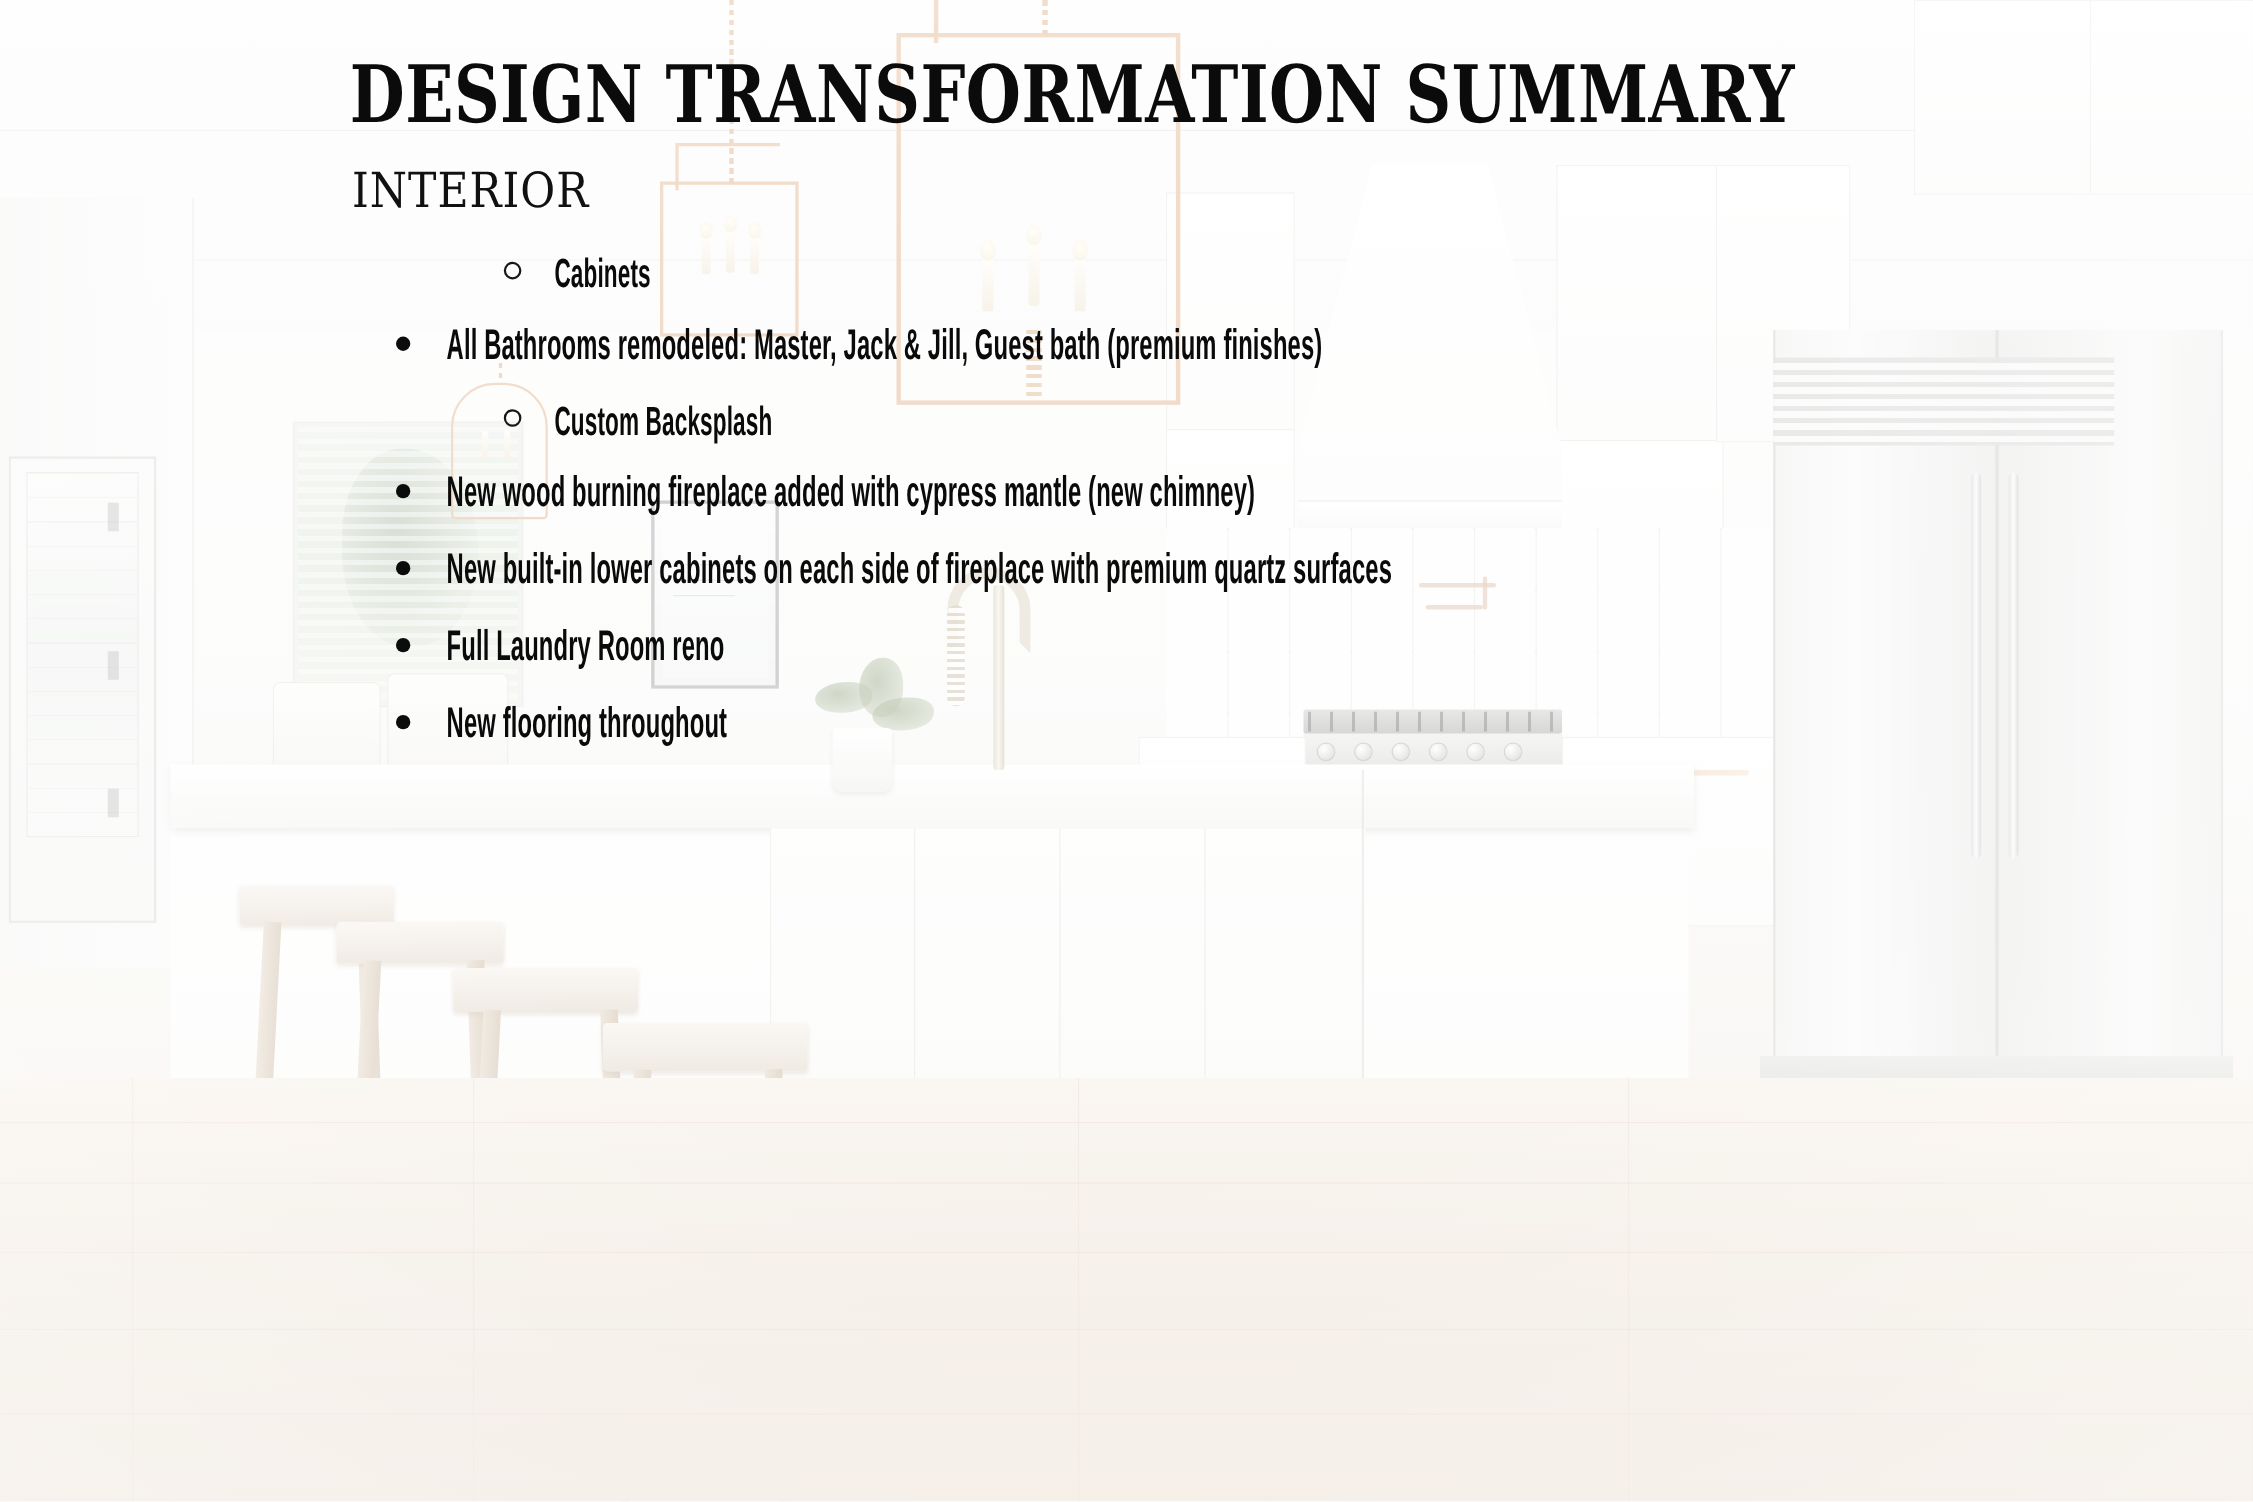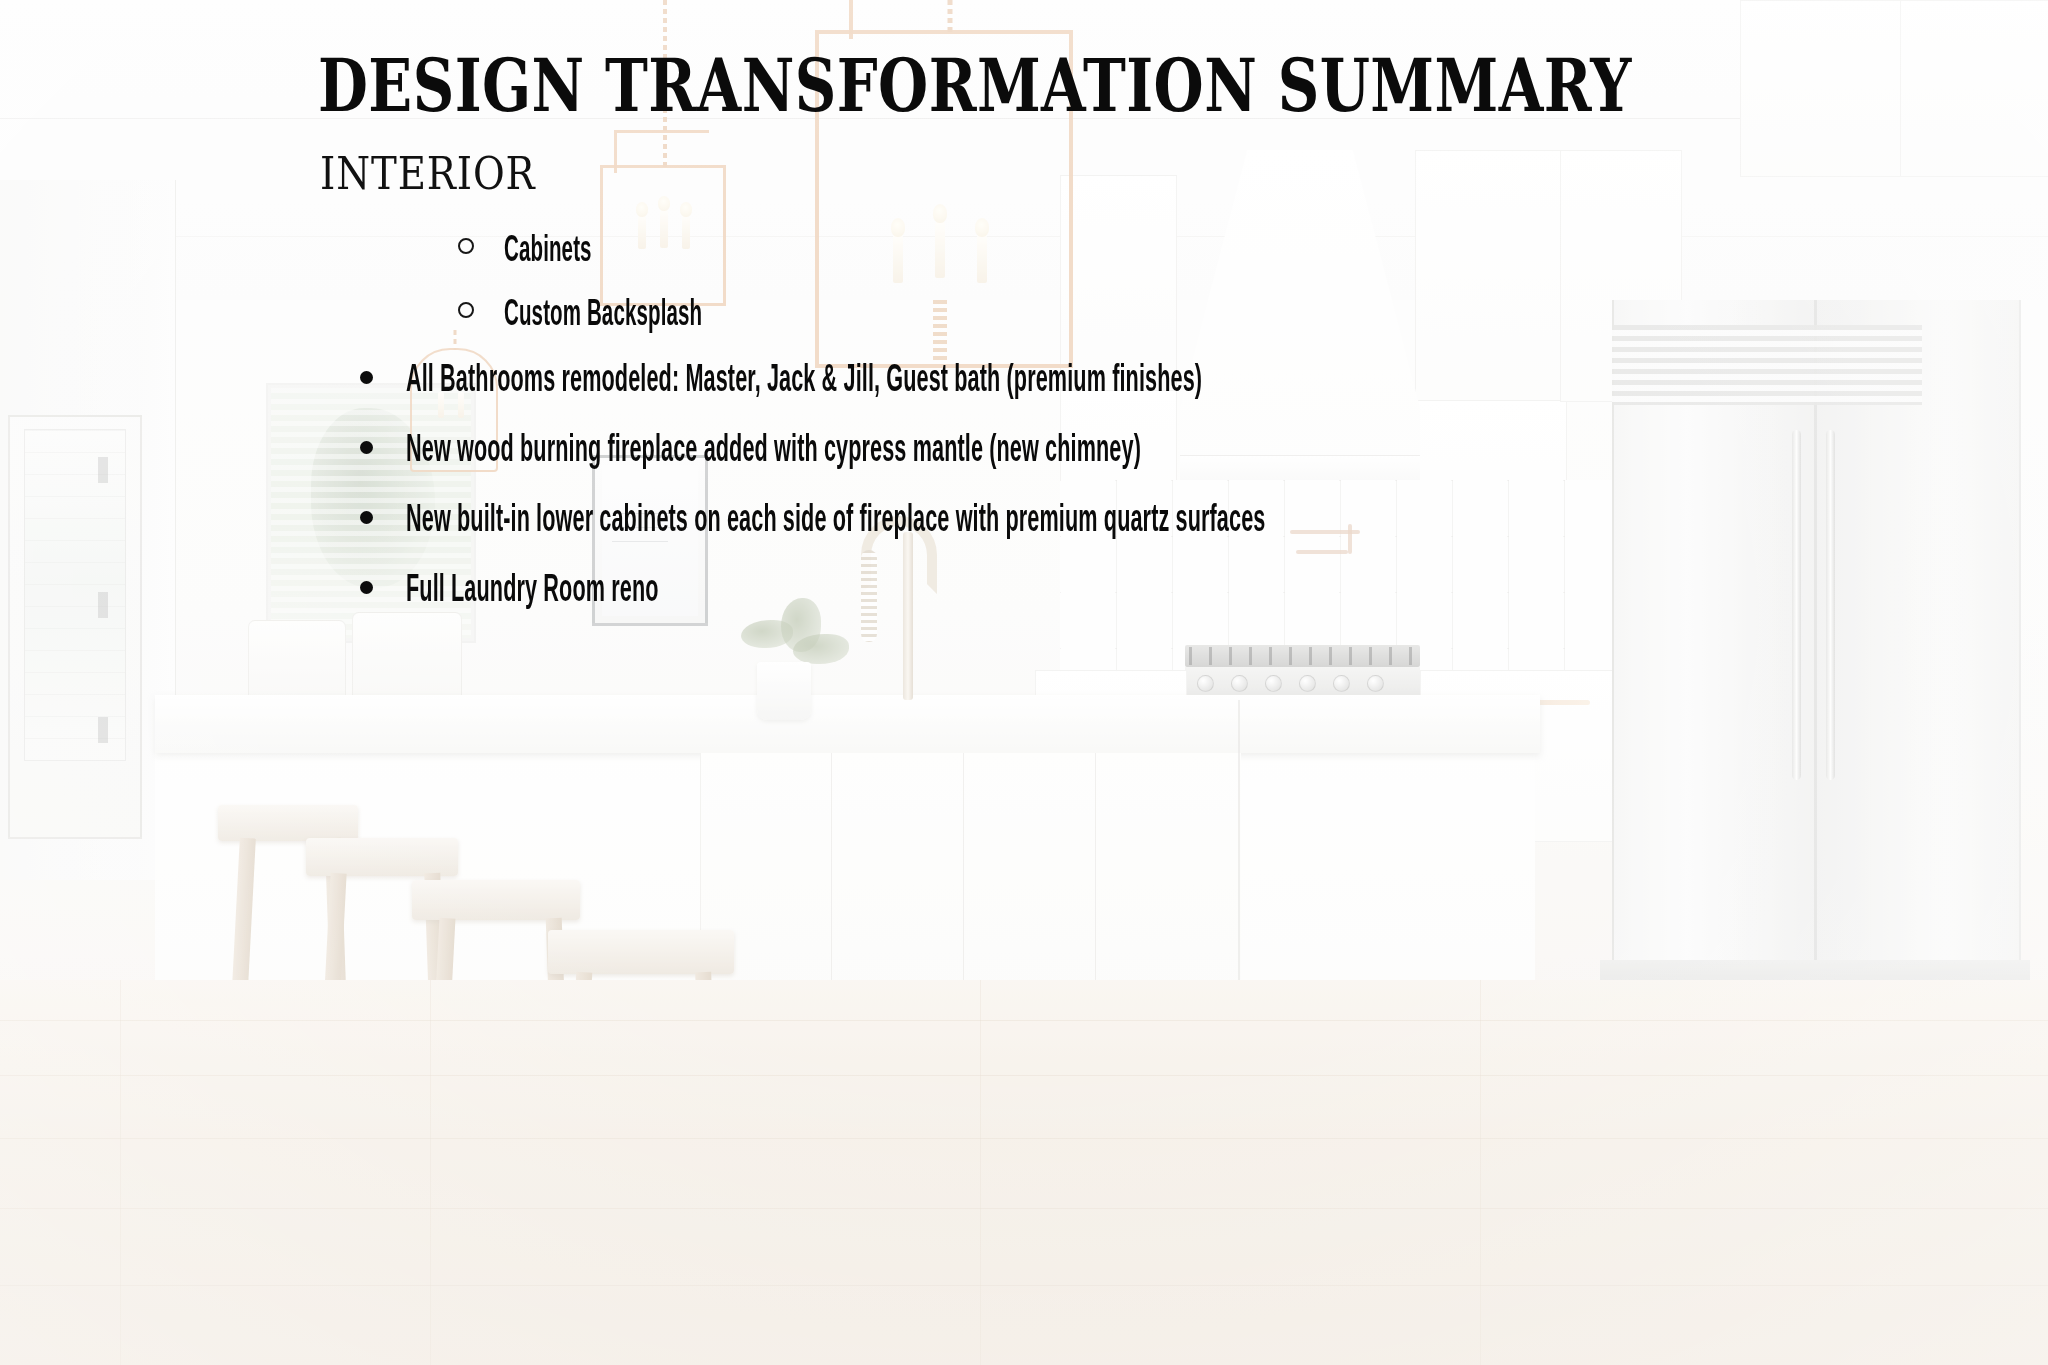--- a/index.html
+++ b/index.html
@@ -600,46 +600,52 @@
     <div class="title">DESIGN TRANSFORMATION SUMMARY</div>
     <div class="subtitle">INTERIOR</div>
 
     <div class="bullets" id="bullet-list">
         <div class="bullet-row lvl2 sub">
           <span class="marker">
             <span class="dot-hollow"></span>
           </span>
           <span class="btext">Cabinets</span>
         </div>
+        <div class="bullet-row lvl1">
+          <span class="marker">
+            <span class="dot-filled"></span>
+          </span>
+          <span class="btext">All Bathrooms remodeled: Master, Jack &amp; Jill, Guest bath (premium finishes)</span>
+        </div>
         <div class="bullet-row lvl2 sub">
           <span class="marker">
             <span class="dot-hollow"></span>
           </span>
           <span class="btext">Custom Backsplash</span>
-        </div>
-        <div class="bullet-row lvl1">
-          <span class="marker">
-            <span class="dot-filled"></span>
-          </span>
-          <span class="btext">All Bathrooms remodeled: Master, Jack &amp; Jill, Guest bath (premium finishes)</span>
         </div>
         <div class="bullet-row lvl1">
           <span class="marker">
             <span class="dot-filled"></span>
           </span>
           <span class="btext">New wood burning fireplace added with cypress mantle (new chimney)</span>
         </div>
         <div class="bullet-row lvl1">
           <span class="marker">
             <span class="dot-filled"></span>
           </span>
           <span class="btext">New built-in lower cabinets on each side of fireplace with premium quartz surfaces</span>
         </div>
         <div class="bullet-row lvl1">
           <span class="marker">
             <span class="dot-filled"></span>
           </span>
           <span class="btext">Full Laundry Room reno</span>
         </div>
+        <div class="bullet-row lvl1">
+          <span class="marker">
+            <span class="dot-filled"></span>
+          </span>
+          <span class="btext">New flooring throughout</span>
+        </div>
       </div>
 
   </div>
 </div>
 
 </body></html>

